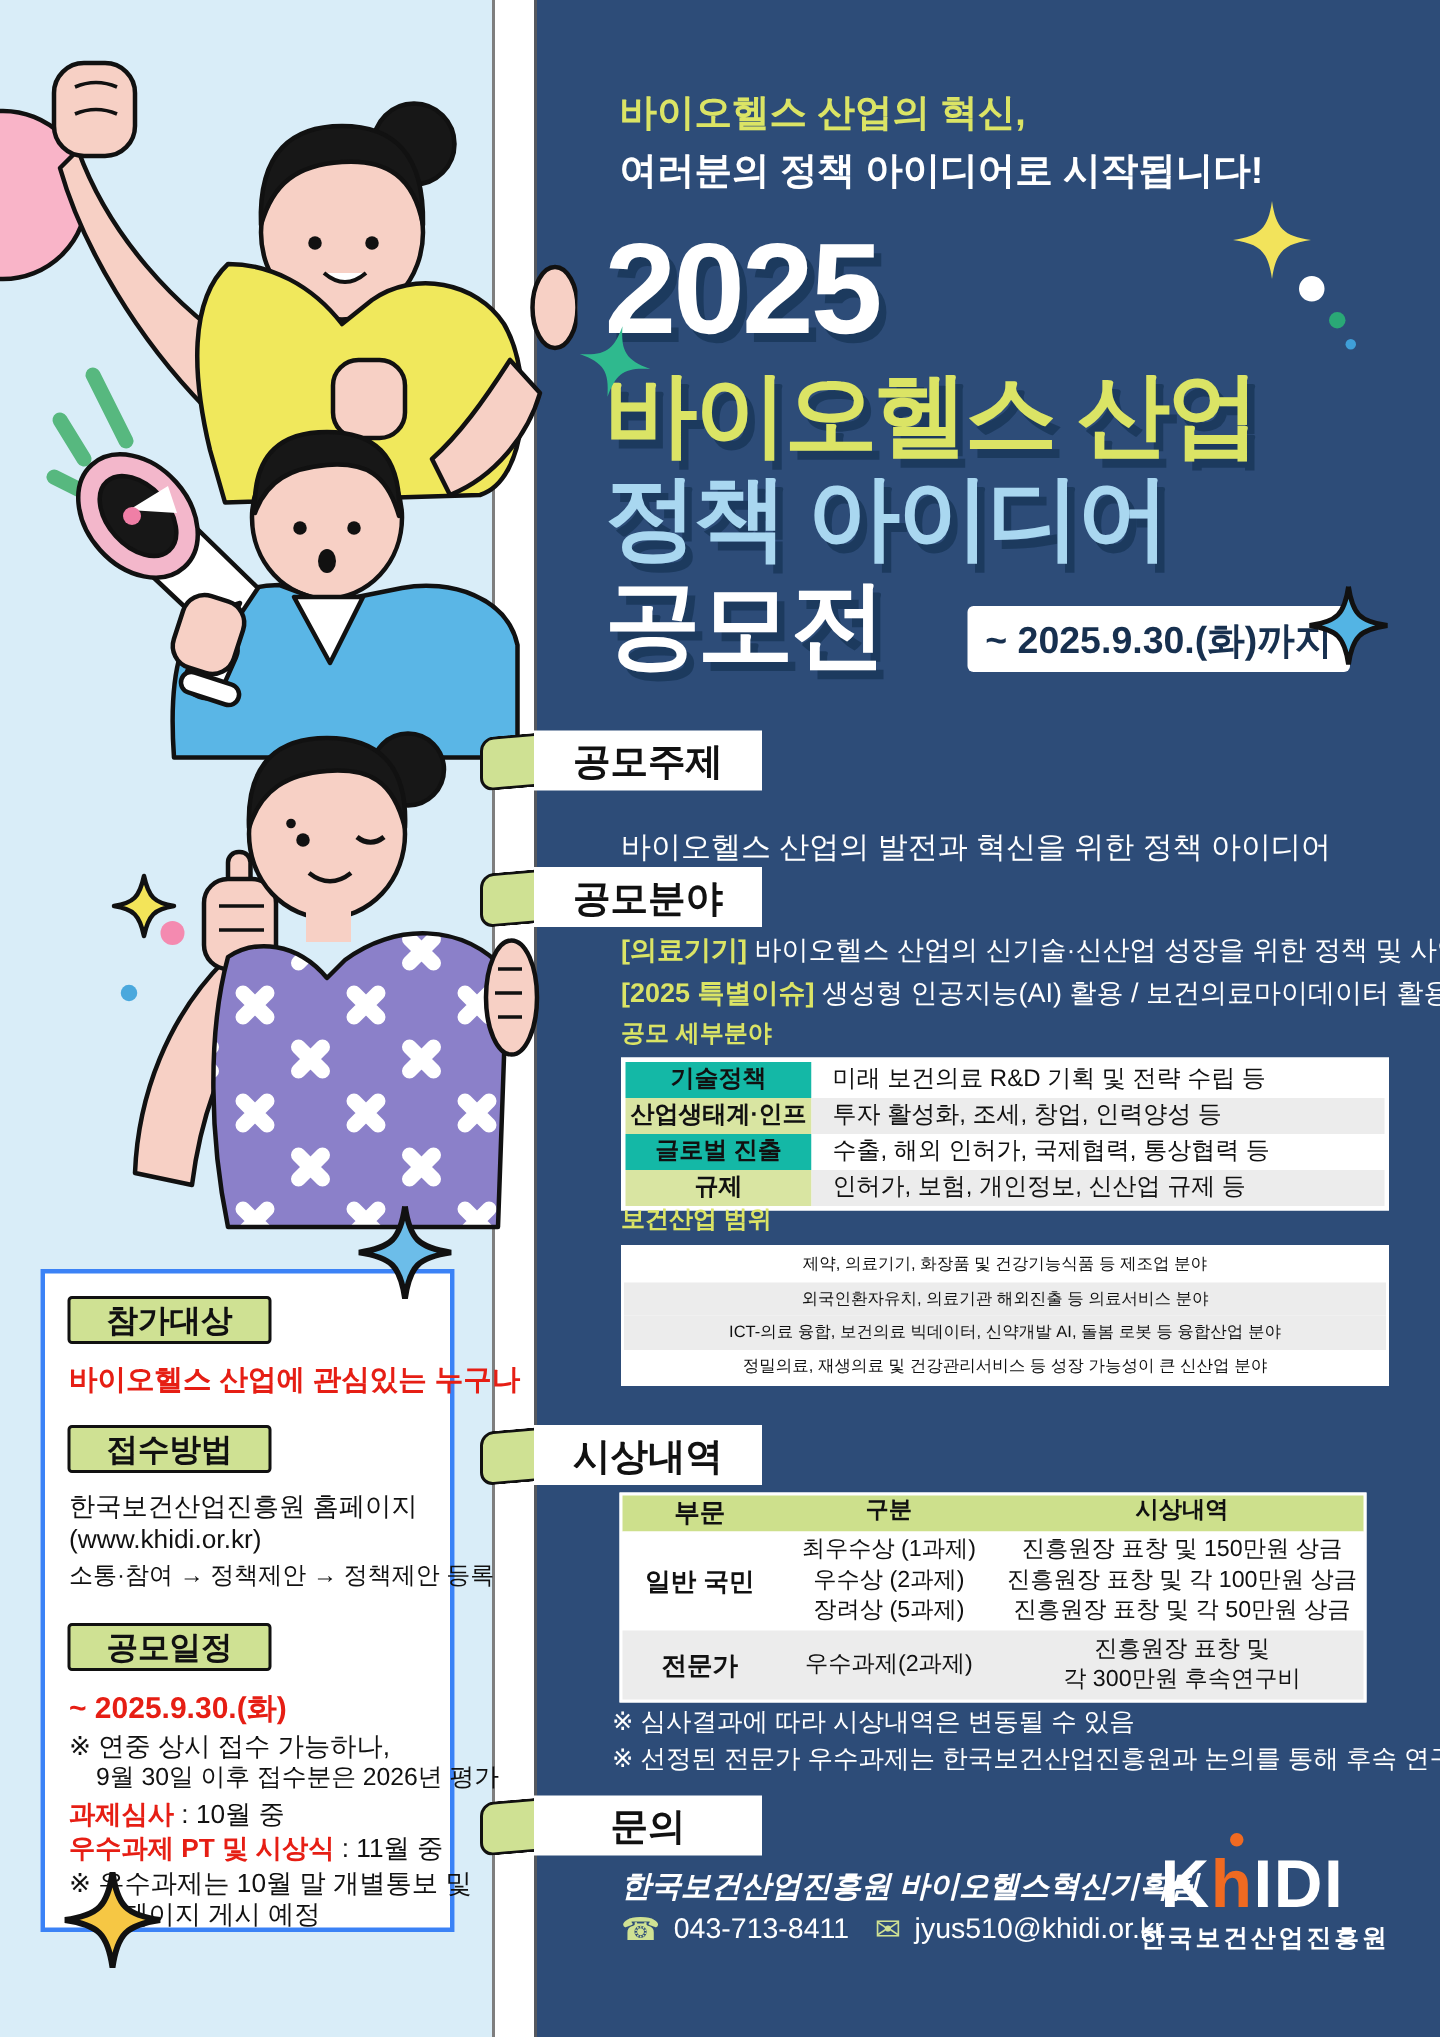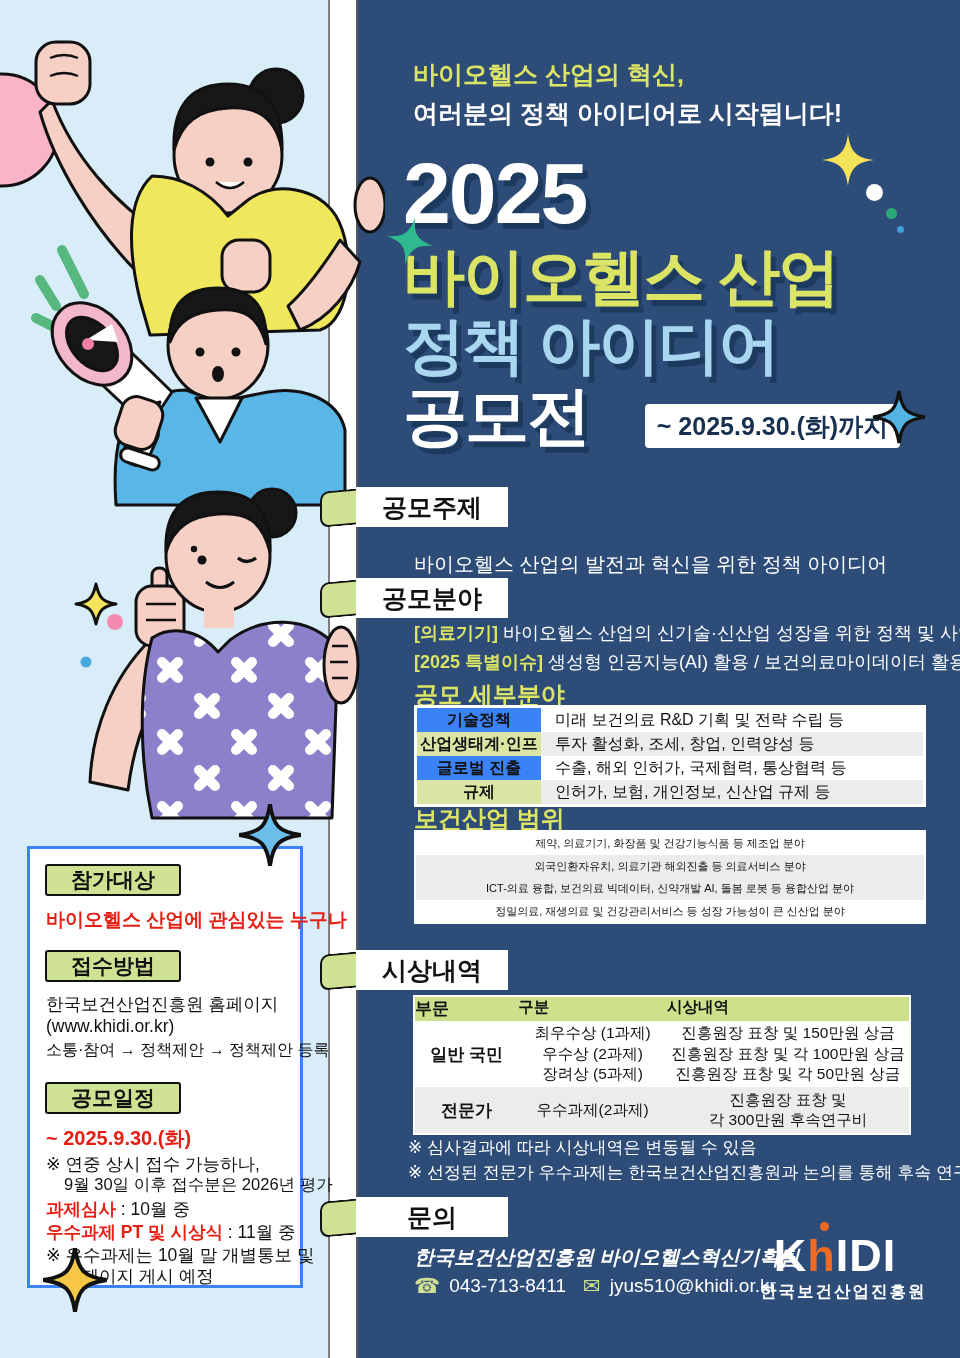--- a/index.html
+++ b/index.html
@@ -28,35 +28,35 @@
   .dot{position:absolute;border-radius:50%;z-index:5;}
   
   .ribbon{position:absolute;left:0;top:0;z-index:6;height:40px;}
   .ribbon .tab{position:absolute;left:320px;top:3px;width:40px;height:36px;background:#cfe193;
     border:2.5px solid #111;border-right:none;border-radius:9px 0 0 9px;transform:skewY(-5deg);box-sizing:border-box;}
   .ribbon .lbl{position:absolute;left:356px;top:0;width:152px;height:40px;background:#ffffff;
     display:flex;align-items:center;justify-content:center;font-size:25px;font-weight:900;color:#111;}
   
   .tagline{font-size:18px;color:#ffffff;}
   .tagline b{color:#dbe465;font-weight:900;}
-  .subhead{font-size:24px;font-weight:900;color:#dbe465;}
+  .subhead{font-size:16px;font-weight:900;color:#dbe465;}
   
   .dtable{position:absolute;left:414px;top:705px;width:512px;z-index:4;border:3px solid #fff;background:#fff;box-sizing:border-box;}
   .drow{display:flex;height:24px;line-height:24px;font-size:16px;color:#111;}
-  .drow .dl{width:124px;text-align:center;font-weight:800;background:#3b82f6;}
+  .drow .dl{width:124px;text-align:center;font-weight:800;background:#14b8a6;}
   .drow .dv{flex:1;padding-left:14px;background:#fff;}
   .drow.alt .dv{background:#ececec;}
   .drow.alt .dl{background:#d9e5a2;}
   
   .scope{position:absolute;left:414px;top:830px;width:512px;z-index:4;border:2px solid #fff;background:#fff;box-sizing:border-box;}
   .srow{height:22.5px;line-height:22.5px;font-size:11px;color:#111;text-align:center;background:#fff;}
   .srow.alt{background:#ececec;}
   
   .atable{position:absolute;left:413px;top:995px;width:498px;z-index:4;background:#fff;border:2px solid #fff;box-sizing:border-box;}
-  .ahead{display:flex;background:#cde08c;height:24px;line-height:24px;font-weight:900;font-size:17px;color:#111;}
+  .ahead{display:flex;background:#cde08c;height:24px;line-height:24px;font-weight:900;font-size:17px;color:#111;text-align:center;}
   .arow{display:flex;align-items:center;text-align:center;color:#111;background:#fff;}
   .arow.alt{background:#ececec;}
   .ac1{width:104px;font-weight:800;font-size:17px;}
   .ac2{width:150px;font-size:15.5px;line-height:1.32;}
   .ac3{width:244px;font-size:15.5px;line-height:1.32;}
   .arow1{height:66px;}
   .arow2{height:46px;}
   .note{font-size:17px;color:#ffffff;}
   
   .team{left:414px;top:1244px;font-size:20px;font-weight:800;color:#fff;font-style:italic;}

